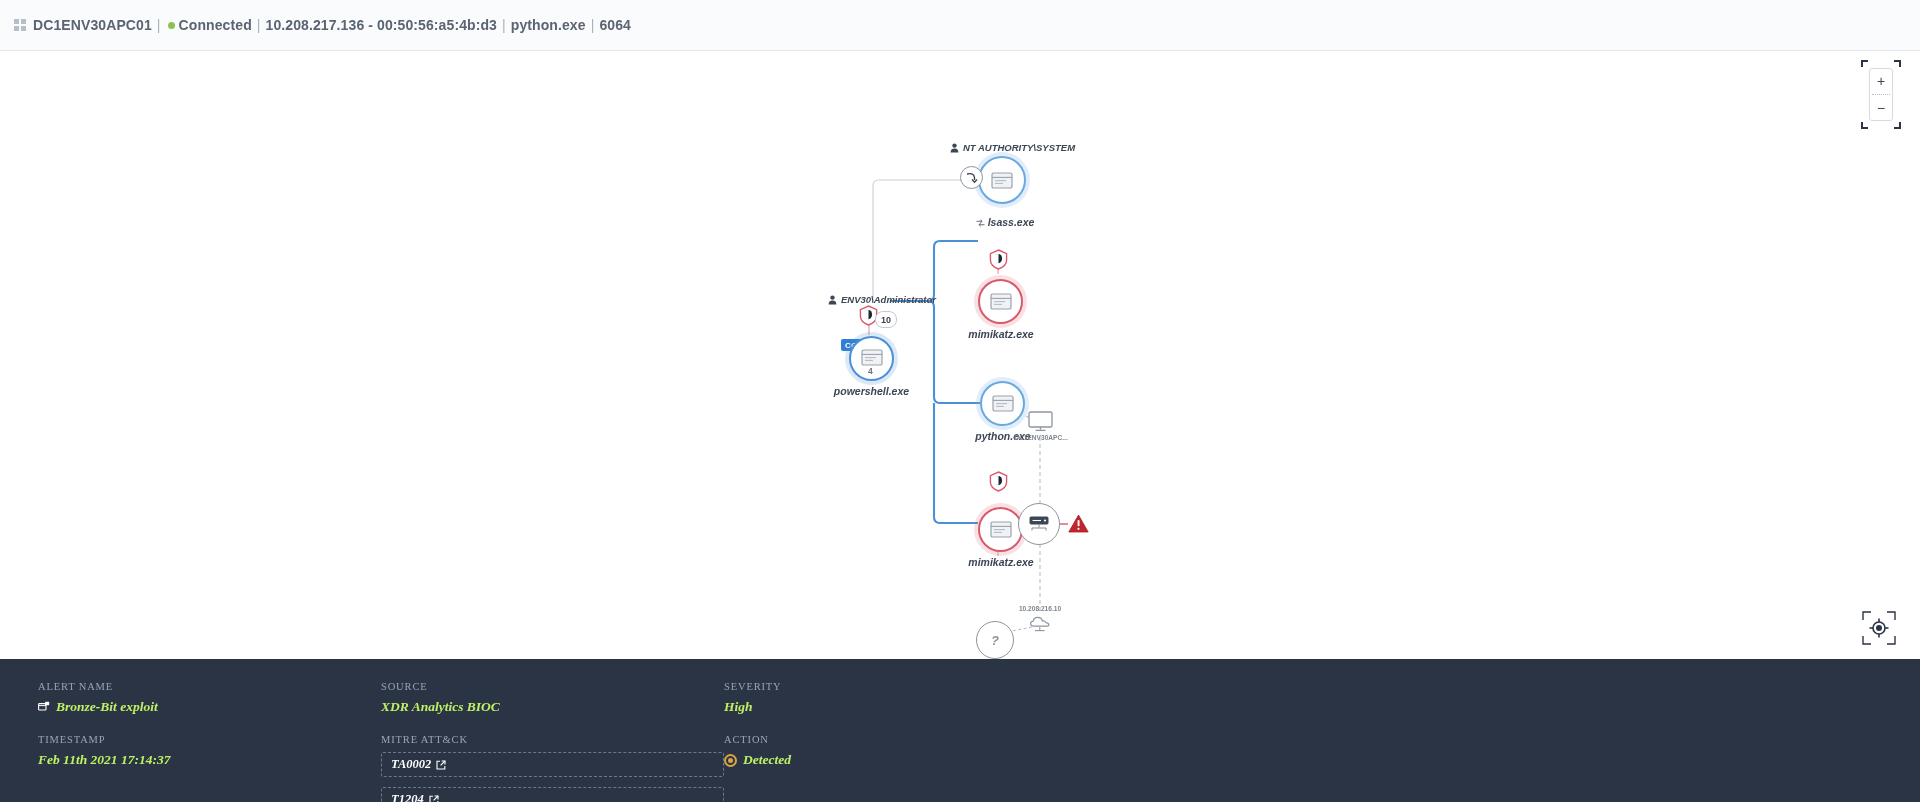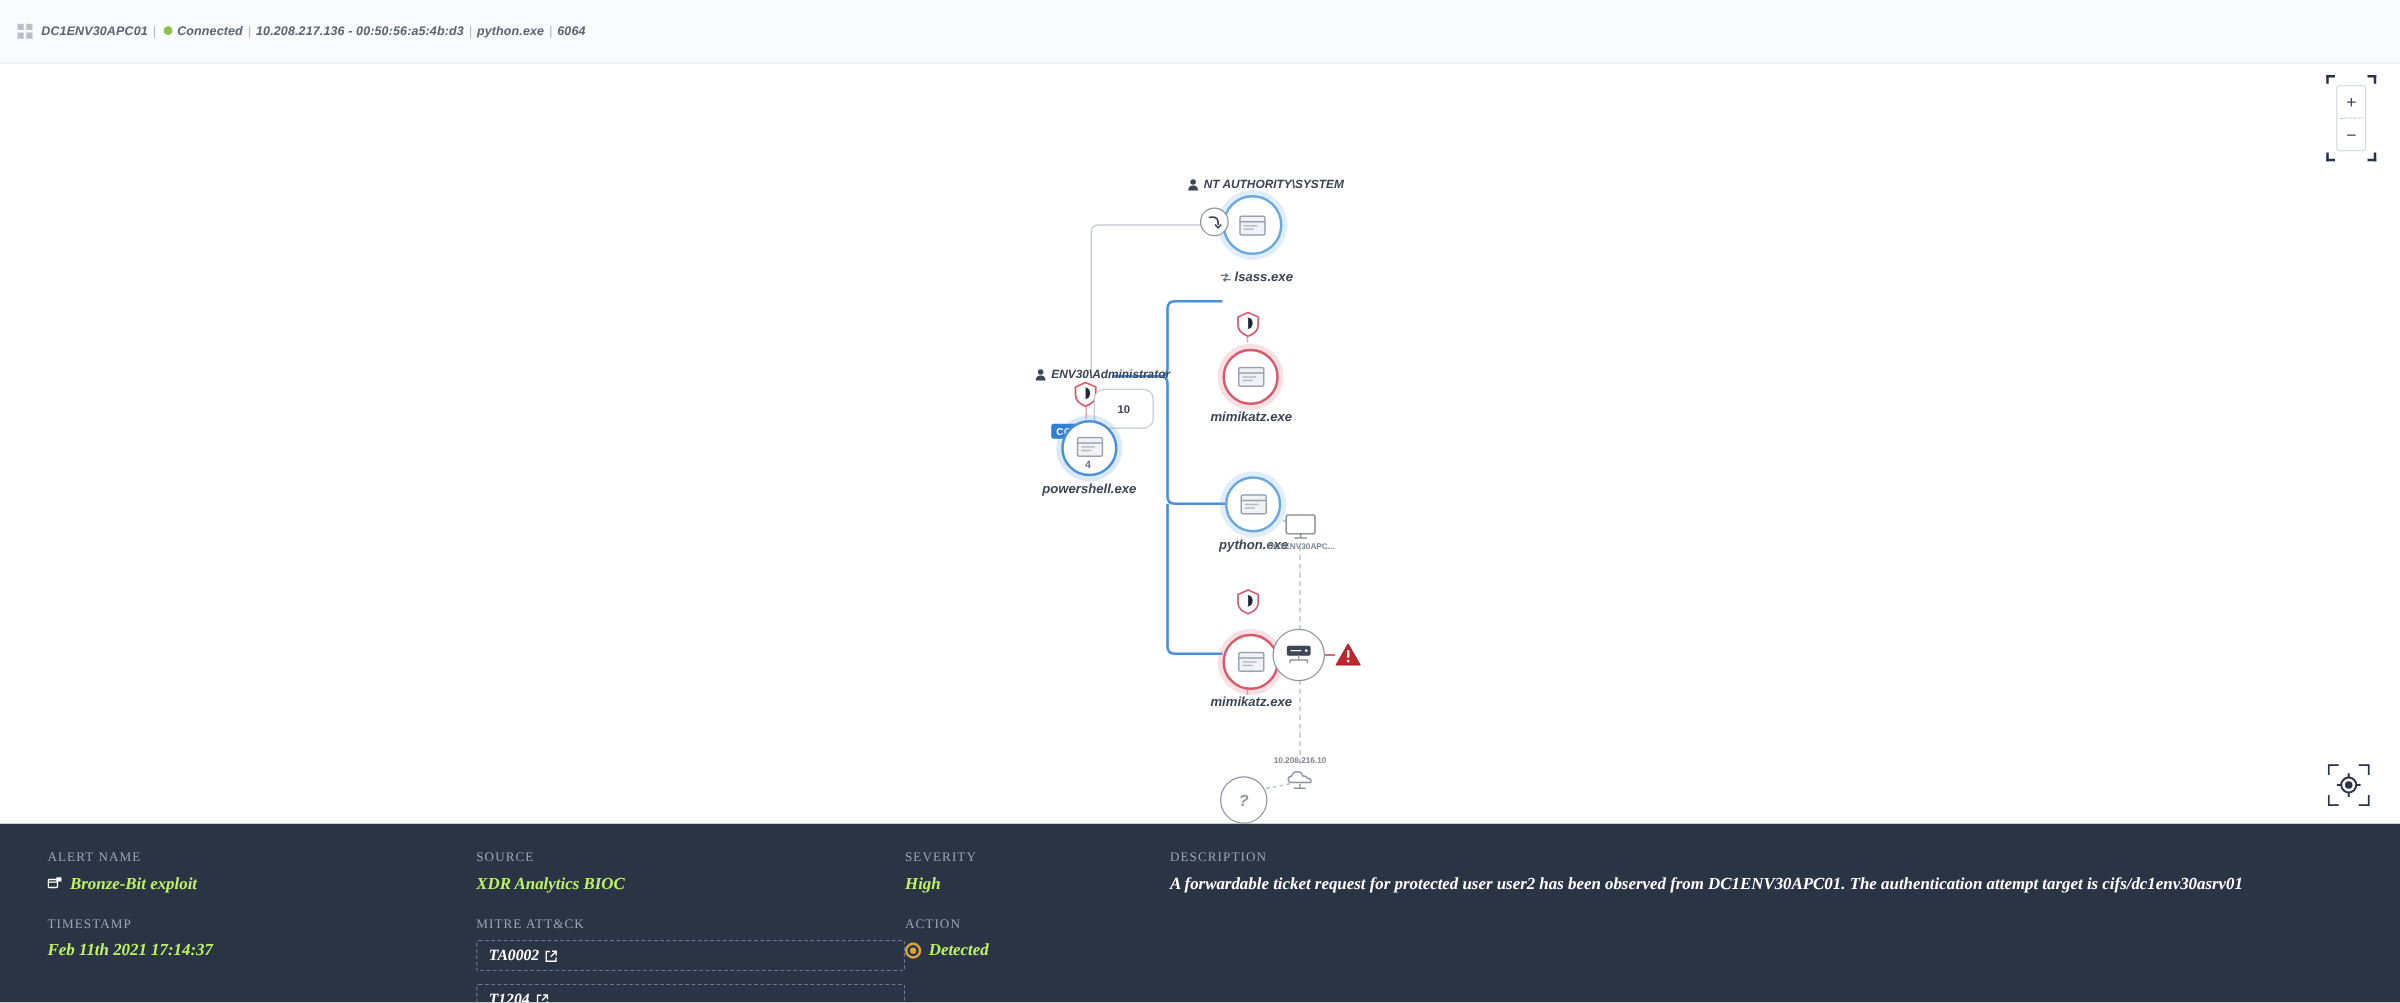--- a/index.html
+++ b/index.html
@@ -16,21 +16,21 @@
   .topbar {
     position: absolute; top: 0; left: 0; width: 1920px; height: 51px;
     background: #fafbfc;
     border-bottom: 1px solid #e4e7ec;
     display: flex; align-items: center; padding-left: 14px;
     gap: 7px;
   }
   .grid-icon { display: inline-grid; grid-template-columns: 5px 5px; grid-template-rows: 5px 5px; gap: 2px; }
   .grid-icon i { background: #b9bfc9; display: block; width: 5px; height: 5px; }
   .topbar-text {
-    font-size: 10px; font-style: italic; font-weight: 600;
+    font-size: 14px; font-weight: 600;
     color: #5a6472; letter-spacing: .1px; white-space: nowrap;
   }
   .topbar-text .sep { color: #aab2bd; font-weight: 400; padding: 0 1px; }
   .dot-connected {
     display: inline-block; width: 7px; height: 7px; border-radius: 50%;
     background: #8cc152; margin: 0 4px 1px 2px; vertical-align: middle;
   }
 
   
   .canvas { position: absolute; top: 51px; left: 0; width: 1920px; height: 608px; background: #fff; overflow: hidden; }
@@ -62,21 +62,21 @@
   .user-label {
     position: absolute; white-space: nowrap;
     font-size: 9.5px; font-style: italic; font-weight: 700; color: #3c4654;
     display: flex; align-items: center; gap: 4px;
   }
   .alert-badge {
     position: absolute; width: 19px; height: 21px;
     display: flex; align-items: center; justify-content: center;
   }
   .count-pill {
-    position: absolute; min-width: 17px; height: 32px; padding: 0 18px;
+    position: absolute; min-width: 17px; height: 17px; padding: 0 5px;
     border: 1px solid #c3c9d2; border-radius: 8px; background: #fff;
     font-size: 9px; font-weight: 700; color: #3c4654;
     display: flex; align-items: center; justify-content: center;
   }
   .cgo-badge {
     position: absolute; height: 12px; padding: 0 4px; border-radius: 2px;
     background: #2f7fd4; color: #fff; font-size: 8px; font-weight: 700;
     letter-spacing: .3px; display: flex; align-items: center; justify-content: center;
   }
   .child-count {
@@ -431,21 +431,15 @@
         <div class="field-label">ACTION</div>
         <div class="field-value">
           <span class="det-dot">
               <i></i>
             </span>
           <span>Detected</span>
         </div>
       </div>
     </div>
 
-    <div class="col col-desc">
-      <div class="field">
-        <div class="field-label">DESCRIPTION</div>
-        <div class="desc-value">A forwardable ticket request for protected user user2 has been observed from DC1ENV30APC01. The authentication attempt target is cifs/dc1env30asrv01</div>
-      </div>
-    </div>
 
   </div>
 </div>
 
 </body></html>

